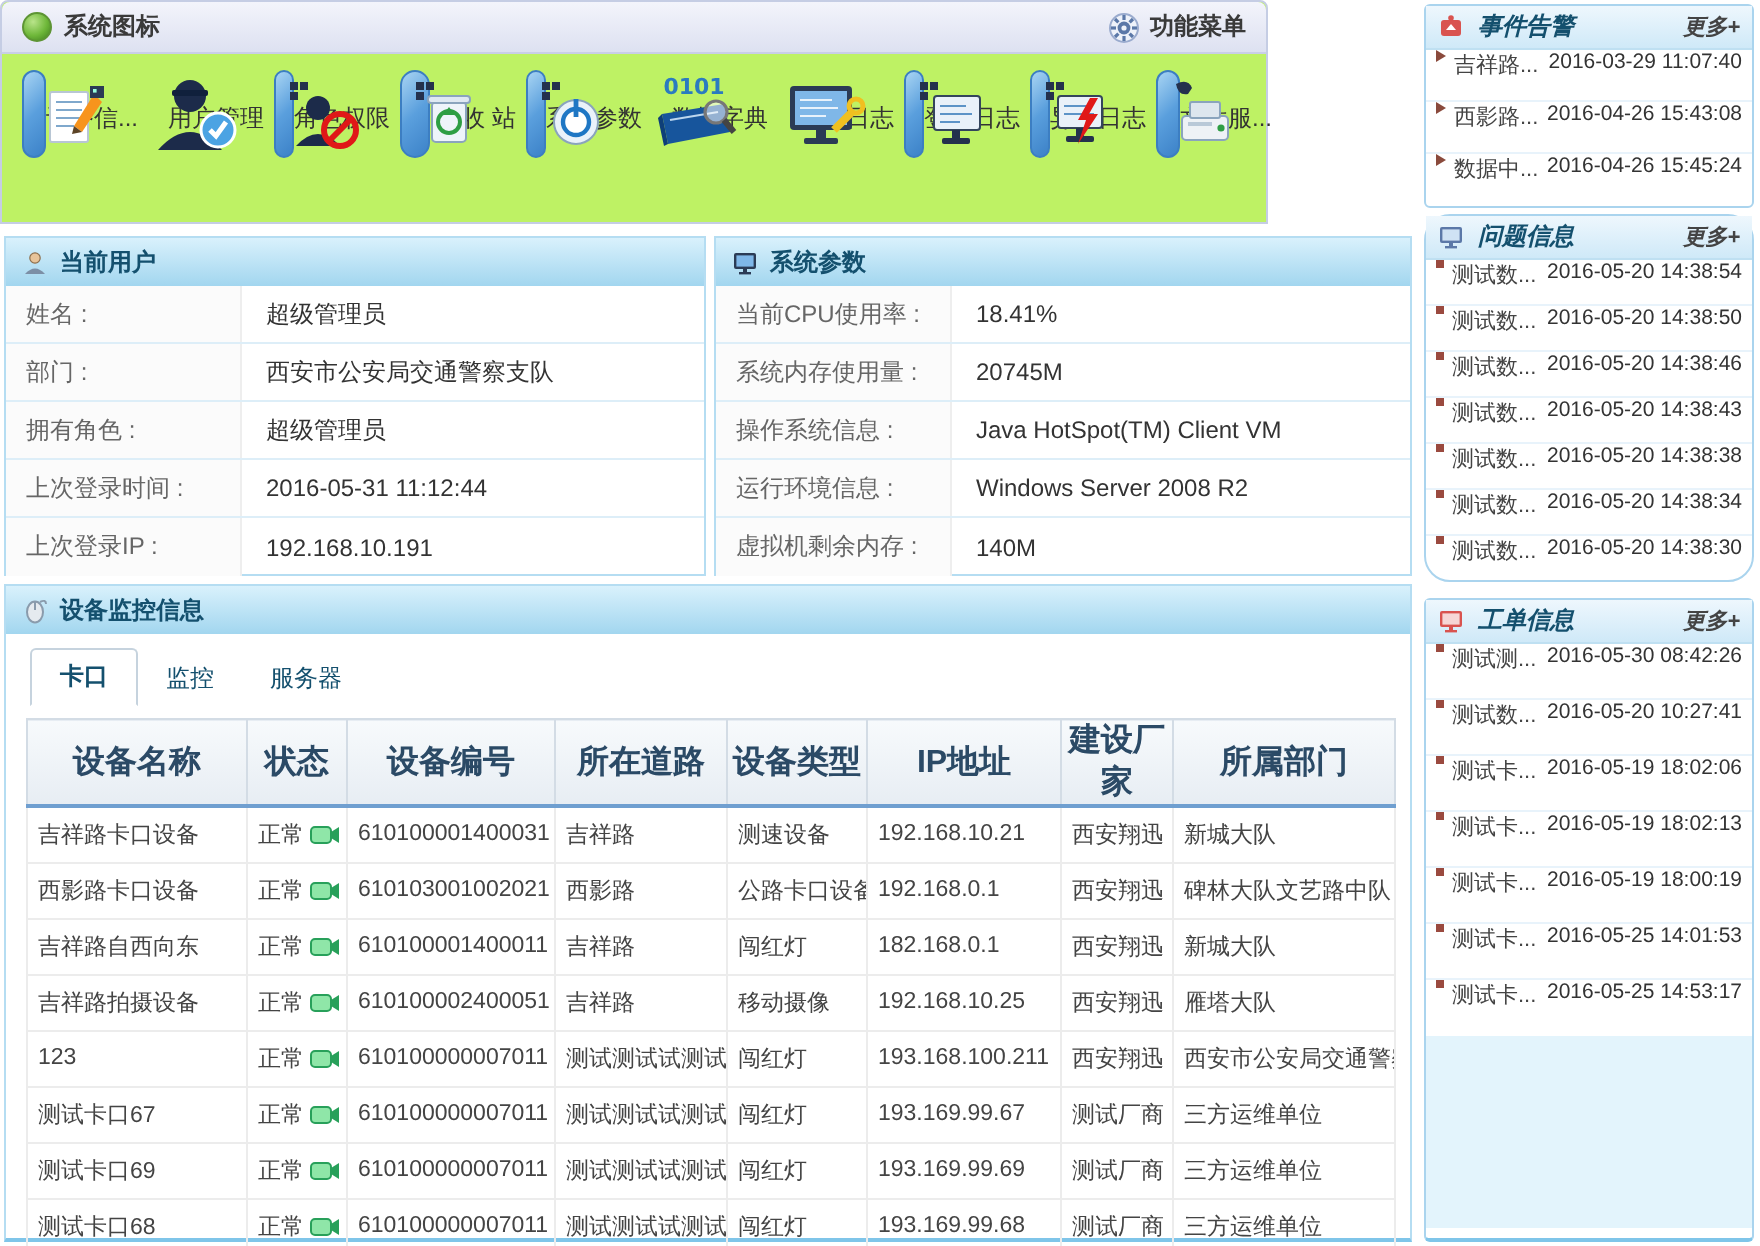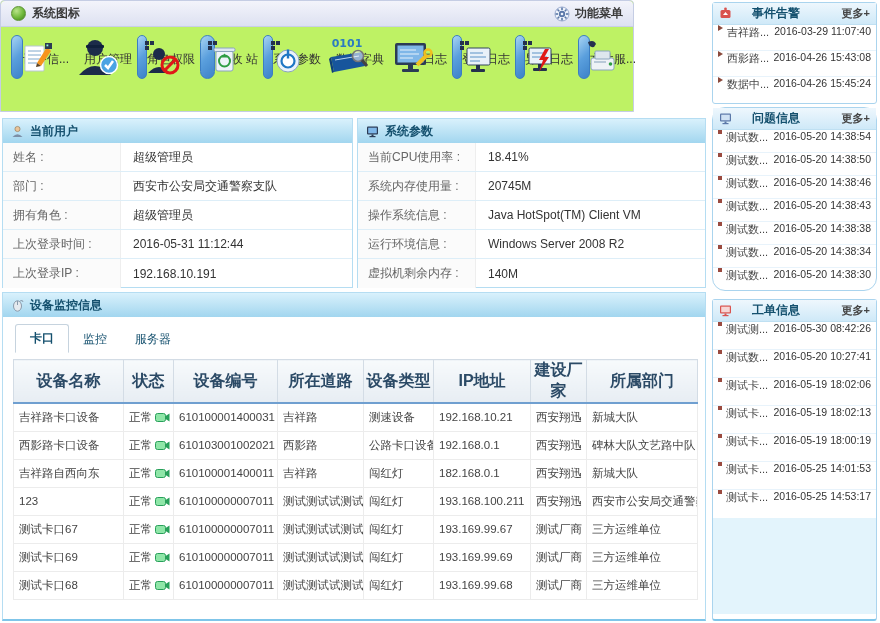--- a/index.html
+++ b/index.html
@@ -37,21 +37,21 @@
   .tab.active { border:1px solid #c6d3de; border-bottom-color:#fff; background:#fff; border-radius:3px 3px 0 0; font-weight:bold; }
   table.dev { margin:6px 10px 0 10px; border-collapse:collapse; table-layout:fixed; width:684px; }
   table.dev th { height:28px; background:linear-gradient(#f7fafc,#e7edf3); border:1px solid #d3dce5; border-bottom:2px solid #6f9fd0; color:#2b4a66; font-weight:bold; font-size:16px; }
   table.dev td { height:28px; border:1px solid #ececec; font-size:11.5px; color:#444; padding:0 5px; white-space:nowrap; overflow:hidden; }
   td.c-status { text-align:center; color:#00a33e; }
   td.c-status svg { vertical-align:-2px; margin-left:3px; }
   .w-name{width:110px}.w-st{width:50px}.w-code{width:104px}.w-road{width:86px}.w-type{width:70px}.w-ip{width:97px}.w-ven{width:56px}.w-dep{width:111px}
 
   
   .spanel { position:absolute; left:712px; width:165px; border:1px solid #aad4ee; background:#fff; border-radius:3px; }
-  .shead { height:22px; background:linear-gradient(#eef7fd,#cfe9f8); border-bottom:1px solid #bfe0f2; display:flex; align-items:center; gap:20px; padding:0 6px; font-weight:bold; color:#14506e; }
+  .shead { height:22px; background:linear-gradient(#eef7fd,#cfe9f8); border-bottom:1px solid #bfe0f2; display:flex; align-items:center; gap:7px; padding:0 6px; font-weight:bold; color:#14506e;font-style:italic; }
   .more { margin-left:auto; color:#444; font-weight:bold; font-size:11px; cursor:pointer; text-decoration:none; }
   .spanel ul { list-style:none; }
   .spanel li { display:flex; align-items:flex-start; padding:0 5px; border-bottom:1px solid #e8f3fb; cursor:pointer; }
   .spanel li:last-child { border-bottom:none; }
   .sname { color:#444; font-size:11px; margin-left:4px; white-space:nowrap; }
   .stime { margin-left:auto; color:#333; font-size:10.5px; white-space:nowrap; }
   .sp1 { top:2px; height:102px; }   .sp1 li { height:26px; }
   .sp2 { top:107px; height:184px;border-radius:13px; } .sp2 li { height:23px; }
   .sp3 { top:299px; height:322px; border-bottom:2px solid #7fc5e9; } .sp3 li { height:28px; }
   .sp3 .filler { height:96px; background:#e3f4fc; }
@@ -386,20 +386,33 @@
                 <polygon points="10.5,4 14.5,1.5 14.5,9.5 10.5,7" fill="#28a05a"></polygon>
               </svg></td>
           <td>610100001400011</td>
           <td>吉祥路</td>
           <td>闯红灯</td>
           <td>182.168.0.1</td>
           <td>西安翔迅</td>
           <td>新城大队</td>
         </tr>
         <tr>
+          <td>吉祥路拍摄设备</td>
+          <td class="c-status"><span>正常</span><svg width="15" height="11" viewBox="0 0 15 11">
+                <rect x="0.5" y="1.5" width="10" height="8" rx="2" fill="#8fe6a8" stroke="#28a05a"></rect>
+                <polygon points="10.5,4 14.5,1.5 14.5,9.5 10.5,7" fill="#28a05a"></polygon>
+              </svg></td>
+          <td>610100002400051</td>
+          <td>吉祥路</td>
+          <td>移动摄像</td>
+          <td>192.168.10.25</td>
+          <td>西安翔迅</td>
+          <td>雁塔大队</td>
+        </tr>
+        <tr>
           <td>123</td>
           <td class="c-status"><span>正常</span><svg width="15" height="11" viewBox="0 0 15 11">
                 <rect x="0.5" y="1.5" width="10" height="8" rx="2" fill="#8fe6a8" stroke="#28a05a"></rect>
                 <polygon points="10.5,4 14.5,1.5 14.5,9.5 10.5,7" fill="#28a05a"></polygon>
               </svg></td>
           <td>610100000007011</td>
           <td>测试测试试测试1录</td>
           <td>闯红灯</td>
           <td>193.168.100.211</td>
           <td>西安翔迅</td>

